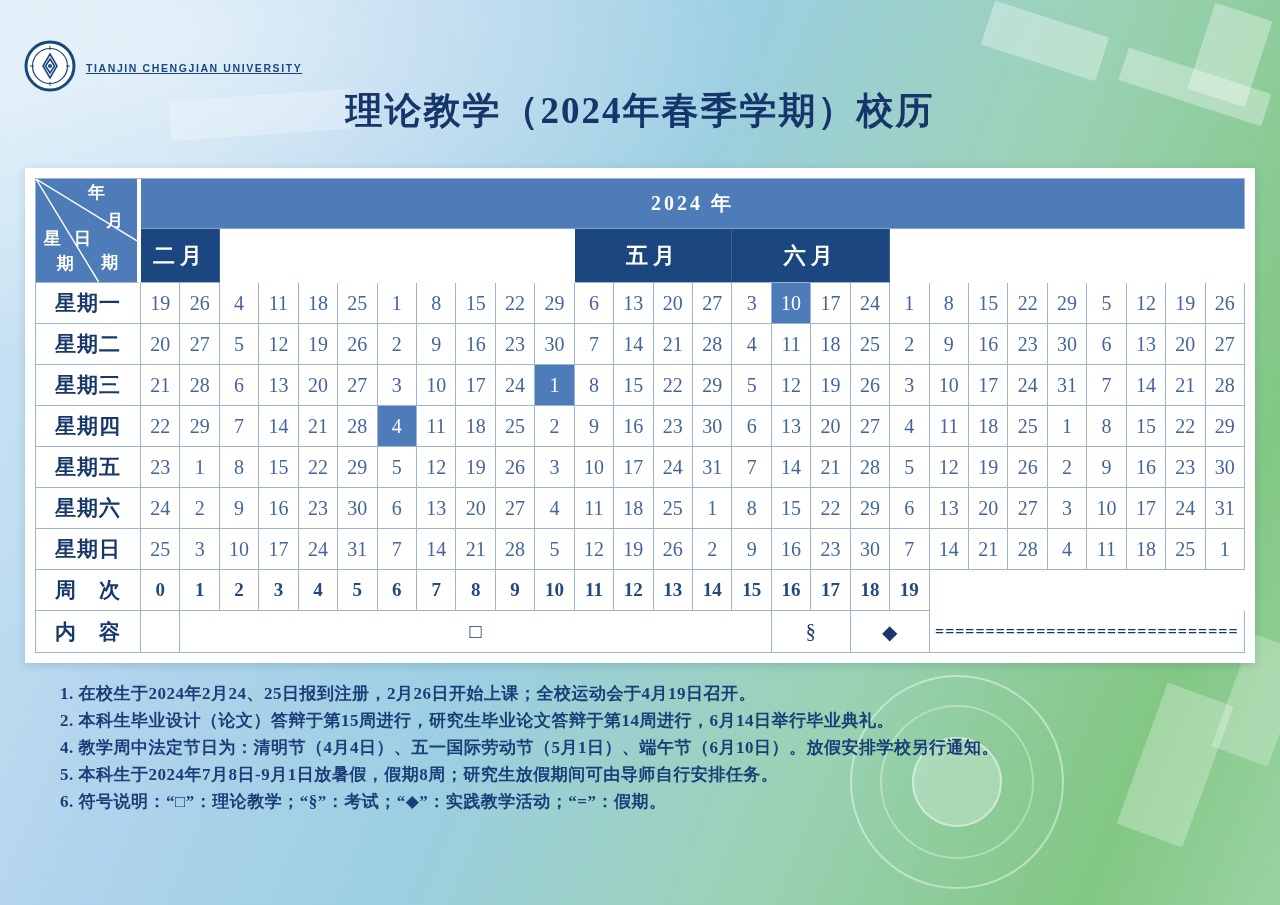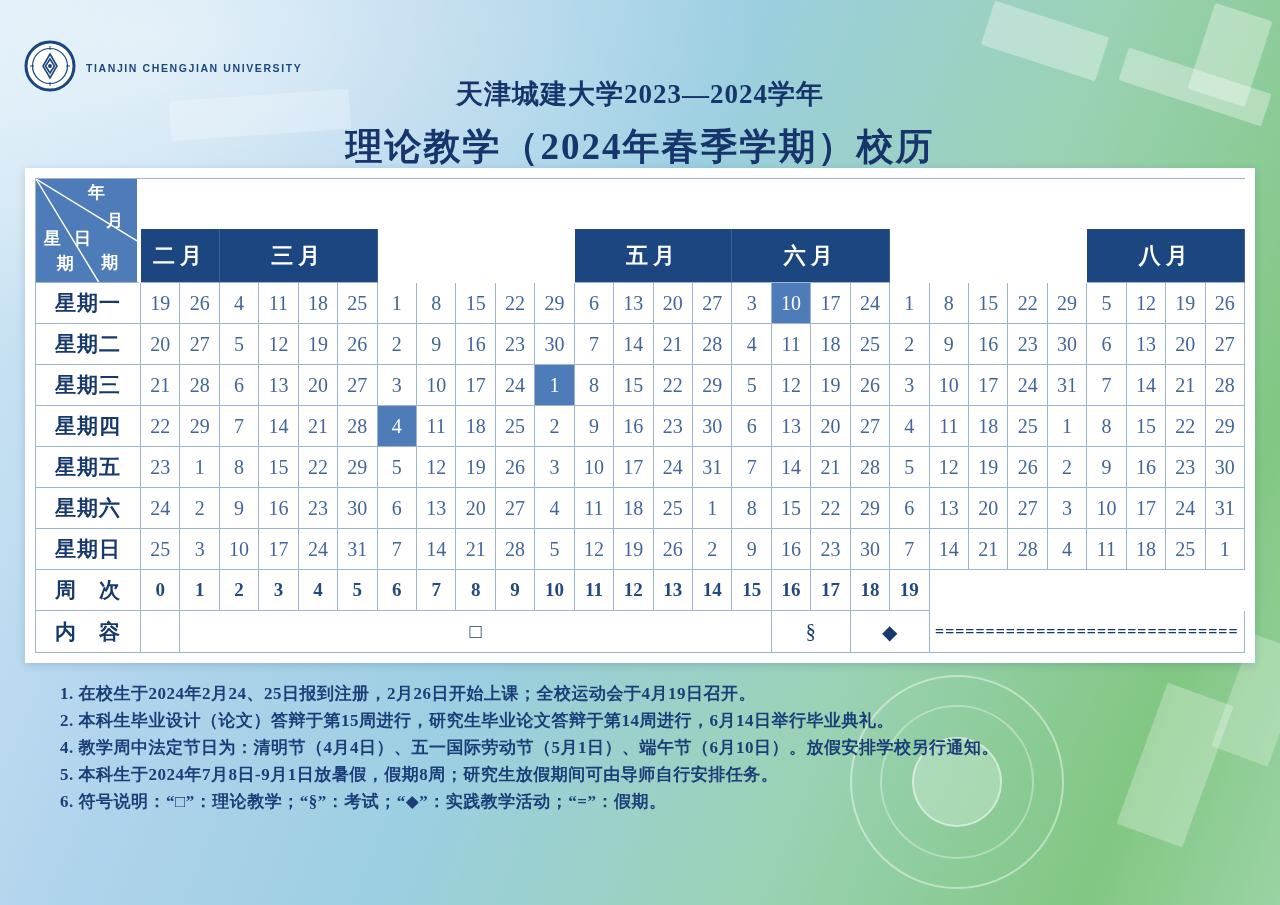--- a/index.html
+++ b/index.html
@@ -23,21 +23,21 @@
   .d1{left:850px;top:675px;width:210px;height:210px;}
   .d2{left:880px;top:705px;width:150px;height:150px;border-color:rgba(255,255,255,.35);}
   .d3{left:912px;top:737px;width:86px;height:86px;background:rgba(255,255,255,.25);}
 
   
   .logo-block{position:absolute;left:24px;top:40px;display:flex;align-items:center;gap:10px;}
   .seal{width:52px;height:52px;flex:0 0 auto;}
   .logo-text{display:flex;flex-direction:column;}
   .logo-cn{font-size:31px;font-weight:bold;color:#1c4680;letter-spacing:2px;line-height:34px;}
   .logo-en{font-family:"Liberation Sans","DejaVu Sans",sans-serif;font-size:10.5px;font-weight:bold;
-    color:#1c4680;letter-spacing:1.6px;margin-top:3px;}
+    color:#1c4680;letter-spacing:1.6px;margin-top:3px;text-decoration:underline;}
   .title-block{position:absolute;left:0;top:76px;width:100%;text-align:center;color:#16356b;}
   .title-1{font-size:27px;font-weight:bold;letter-spacing:1px;}
   .title-2{font-size:37px;font-weight:bold;margin-top:10px;letter-spacing:2px;}
 
   
   .table-frame{position:absolute;left:25px;top:168px;width:1230px;box-sizing:border-box;
     background:#ffffff;padding:10px;box-shadow:0 2px 8px rgba(20,60,110,.18);}
   #cal-grid{display:grid;grid-template-columns:105px repeat(28,1fr);
     grid-template-rows:50px 54px repeat(7,41px) 41px 42px;
     border-top:1px solid #9db4d2;border-left:1px solid #9db4d2;}
@@ -96,43 +96,41 @@
       <line x1="6" y1="26" x2="10" y2="26"></line>
         <line x1="42" y1="26" x2="46" y2="26"></line>
     </g>
   </svg>
   <div class="logo-text">
     <div class="logo-en">TIANJIN CHENGJIAN UNIVERSITY</div>
   </div>
 </div>
 
 <div class="title-block">
-  <div class="title-1">天津城建大学2023—2024学年</div>
   <div class="title-2">理论教学（2024年春季学期）校历</div>
 </div>
 
 <div class="table-frame">
   <div id="cal-grid">
       <div class="cell corner" style="grid-area: 1 / 1 / span 2 / span 1;">
         <svg viewBox="0 0 100 100" preserveAspectRatio="none">
           <line x1="0" y1="0" x2="100" y2="60"></line>
           <line x1="0" y1="0" x2="62" y2="100"></line>
         </svg>
         <span class="clab" style="left: 60%; top: 13%;">年</span>
         <span class="clab" style="left: 78%; top: 40%;">月</span>
         <span class="clab" style="left: 16%; top: 57%;">星</span>
         <span class="clab" style="left: 46%; top: 57%;">日</span>
         <span class="clab" style="left: 29%; top: 82%;">期</span>
         <span class="clab" style="left: 73%; top: 81%;">期</span>
       </div>
+      <div class="cell year" style="grid-area: 1 / 2 / span 1 / span 28;">2024 年</div>
       <div class="cell month" style="grid-area: 2 / 2 / span 1 / span 2;">二月</div>
-      <div class="cell month" style="grid-area: 2 / 4 / span 1 / span 4;">三月</div>
       <div class="cell month" style="grid-area: 2 / 13 / span 1 / span 4;">五月</div>
       <div class="cell month" style="grid-area: 2 / 17 / span 1 / span 4;">六月</div>
-      <div class="cell month" style="grid-area: 2 / 26 / span 1 / span 4;">八月</div>
       <div class="cell wlabel" style="grid-area: 3 / 1 / span 1 / span 1; font-family: Liberation Mono, monospace;">星期一</div>
       <div class="cell date" style="grid-area: 3 / 2 / span 1 / span 1;">19</div>
       <div class="cell date" style="grid-area: 3 / 3 / span 1 / span 1;">26</div>
       <div class="cell date" style="grid-area: 3 / 4 / span 1 / span 1;">4</div>
       <div class="cell date" style="grid-area: 3 / 5 / span 1 / span 1;">11</div>
       <div class="cell date" style="grid-area: 3 / 6 / span 1 / span 1;">18</div>
       <div class="cell date" style="grid-area: 3 / 7 / span 1 / span 1;">25</div>
       <div class="cell date" style="grid-area: 3 / 8 / span 1 / span 1;">1</div>
       <div class="cell date" style="grid-area: 3 / 9 / span 1 / span 1;">8</div>
       <div class="cell date" style="grid-area: 3 / 10 / span 1 / span 1;">15</div>

